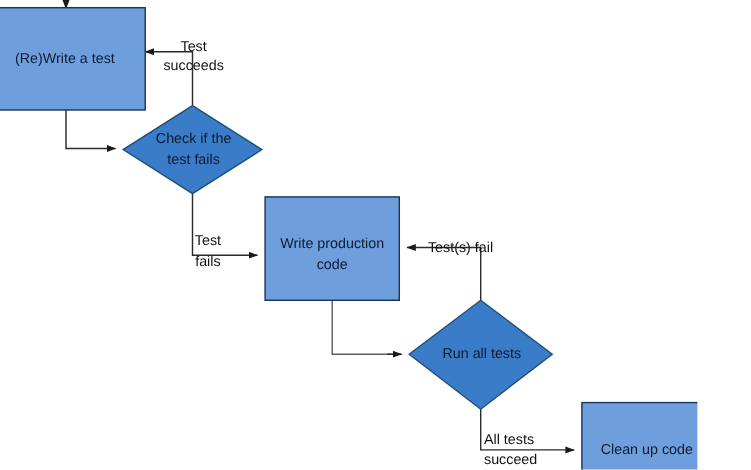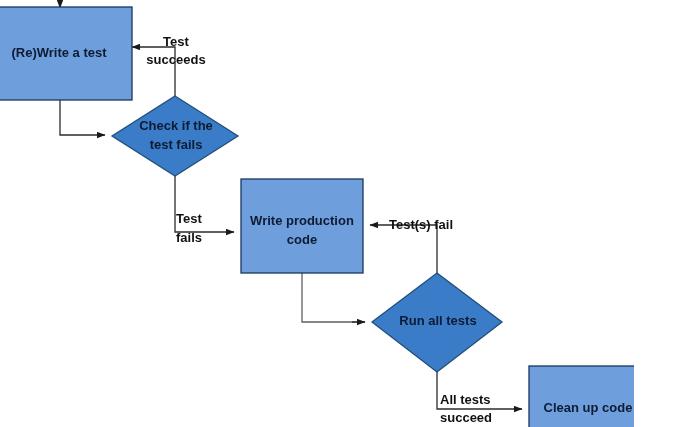--- a/index.html
+++ b/index.html
@@ -10,21 +10,20 @@
   }
   body {
     font-family: "Liberation Sans", sans-serif;
   }
   #canvas {
     position: relative;
     width: 634px;
     height: 427px;
     background: #ffffff;
     overflow: hidden;
-    font-weight: bold;
   }
   #canvas svg {
     position: absolute;
     top: 0;
     left: 0;
   }
   .shape-label {
     font-family: "Liberation Sans", sans-serif;
     font-size: 13px;
     fill: #0d1b33;

